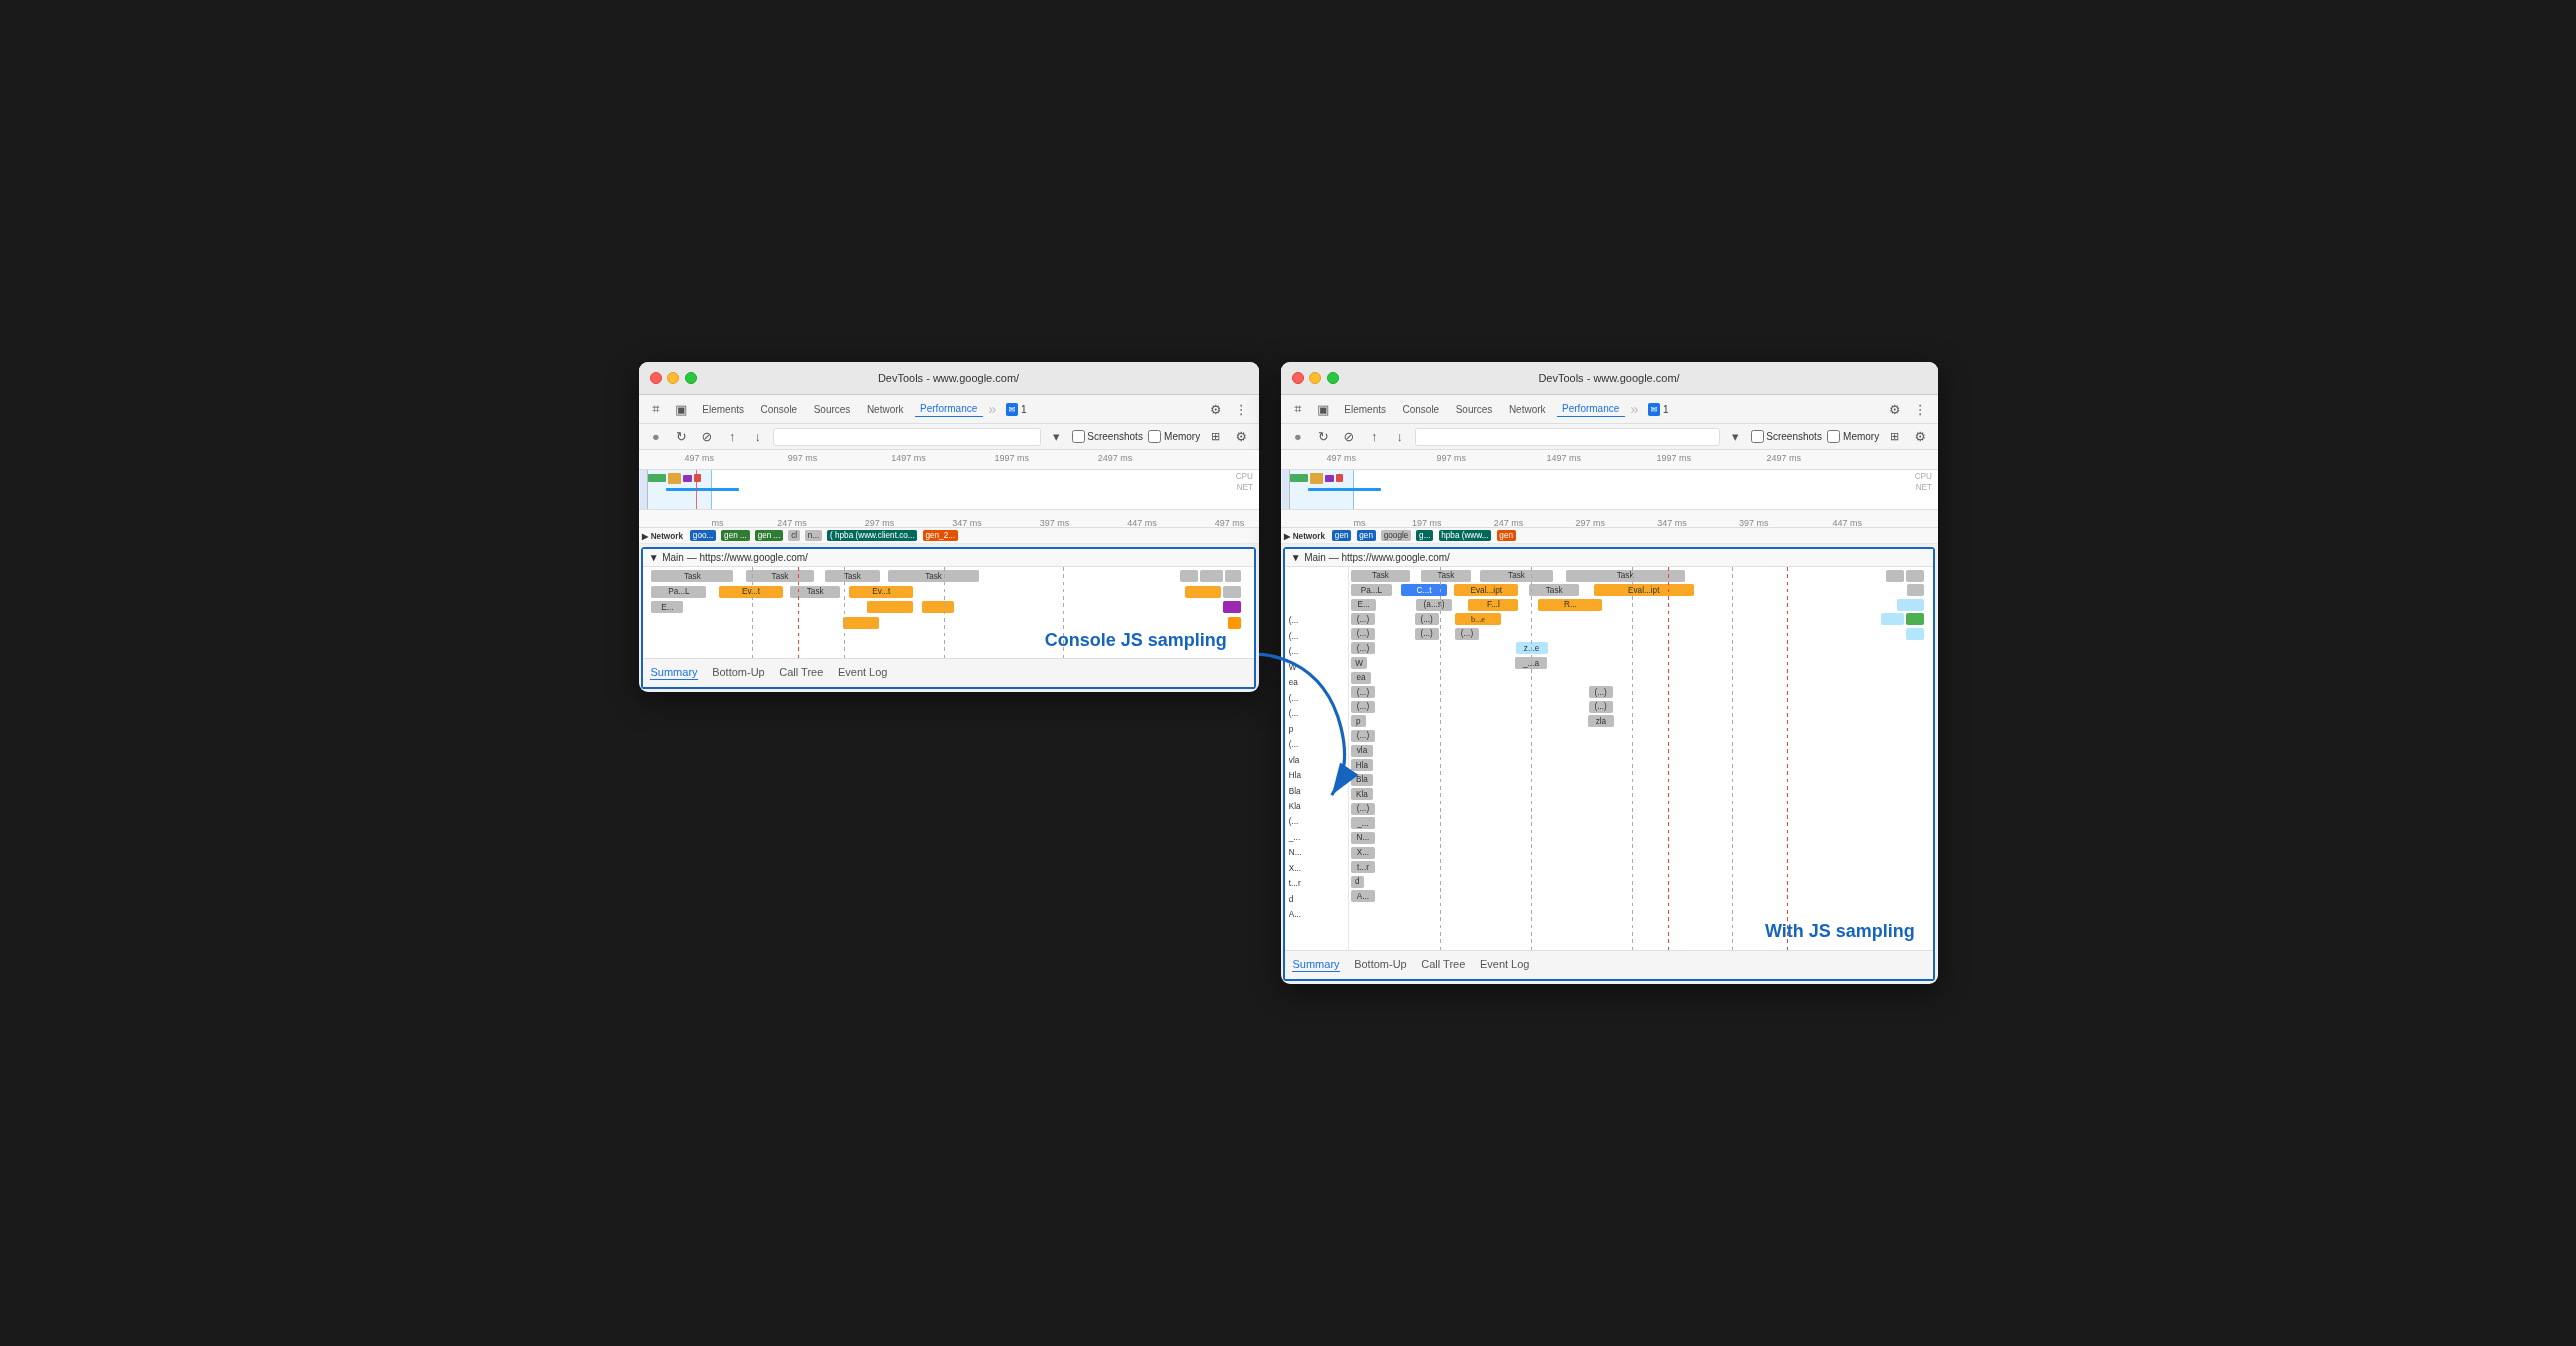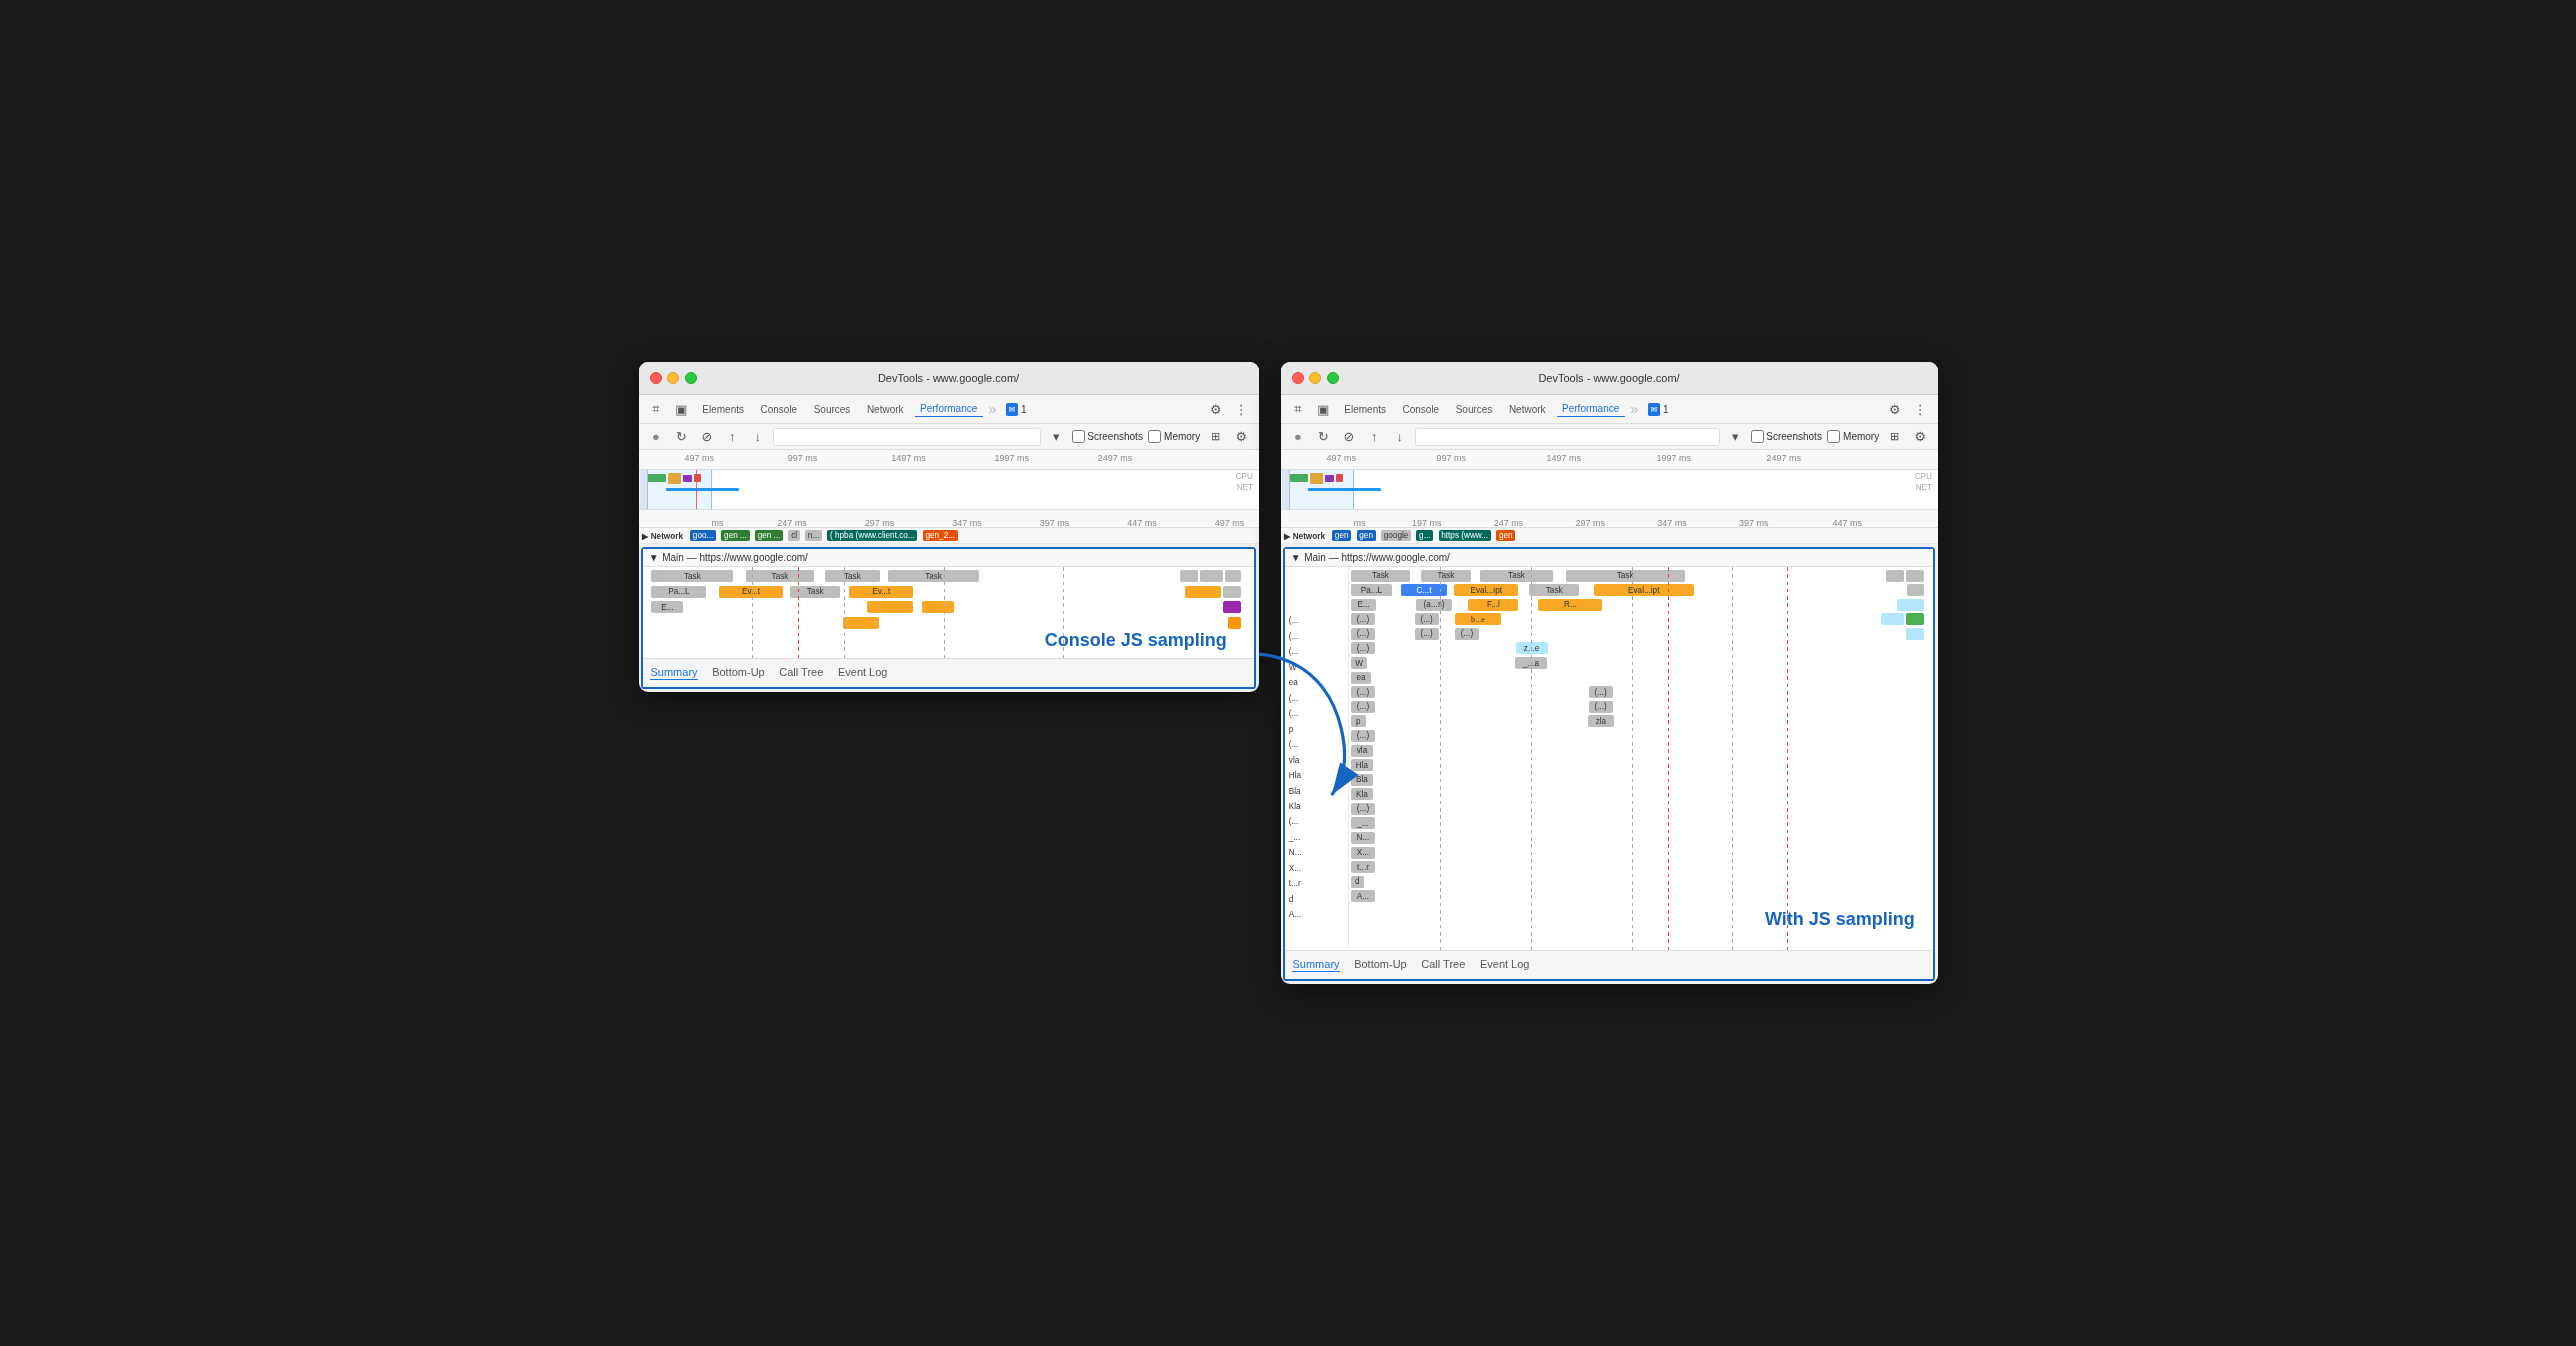--- a/index.html
+++ b/index.html
@@ -499,21 +499,21 @@
         <span style="font-size:9px; color:#888; position:absolute; left:82%;">447 ms</span>
       </div>
     </div>
 
     <div class="network-row">
       <span style="font-size:8.2px; font-weight:600; margin-right:3.6px;">▶ Network</span>
       <span class="net-chip chip-blue">gen</span>
       <span class="net-chip chip-blue" style="margin-left:1.8px;">gen</span>
       <span class="net-chip" style="background:#bdbdbd; color:#333; margin-left:1.8px;">google</span>
       <span class="net-chip chip-teal" style="margin-left:1.8px;">g...</span>
-      <span class="net-chip chip-teal" style="margin-left:1.8px;">https (www...</span>
+      <span class="net-chip chip-teal" style="margin-left:1.8px;">hpba (www...</span>
       <span class="net-chip chip-orange" style="margin-left:1.8px;">gen</span>
     </div>
 
     <div style="position:relative; border: 2.7px solid #1565c0; border-radius:3.6px; margin: 2.7px; background:white;">
 
       <div class="flame-header">
         <span style="margin-right:3.6px;">▼</span>
         <span>Main — https://www.google.com/</span>
       </div>
 
@@ -695,21 +695,21 @@
           </div>
 
           <div style="display:flex; gap:1.8px; margin-bottom:0.9px; height:13.7px; align-items:center;">
             <div class="small-bar bar-gray" style="width:12.8px;">d</div>
           </div>
 
           <div style="display:flex; gap:1.8px; margin-bottom:0.9px; height:13.7px; align-items:center;">
             <div class="small-bar bar-gray" style="width:24px;">A...</div>
           </div>
 
-          <div class="annotation" style="right:18px; bottom:20px; font-size:18px;">With JS sampling</div>
+          <div class="annotation" style="right:18px; bottom:8px; font-size:18px;">With JS sampling</div>
         </div>
       </div>
 
       <div class="tab-bar">
         <div class="tab-item active">Summary</div>
         <div class="tab-item">Bottom-Up</div>
         <div class="tab-item">Call Tree</div>
         <div class="tab-item">Event Log</div>
       </div>
     </div>

